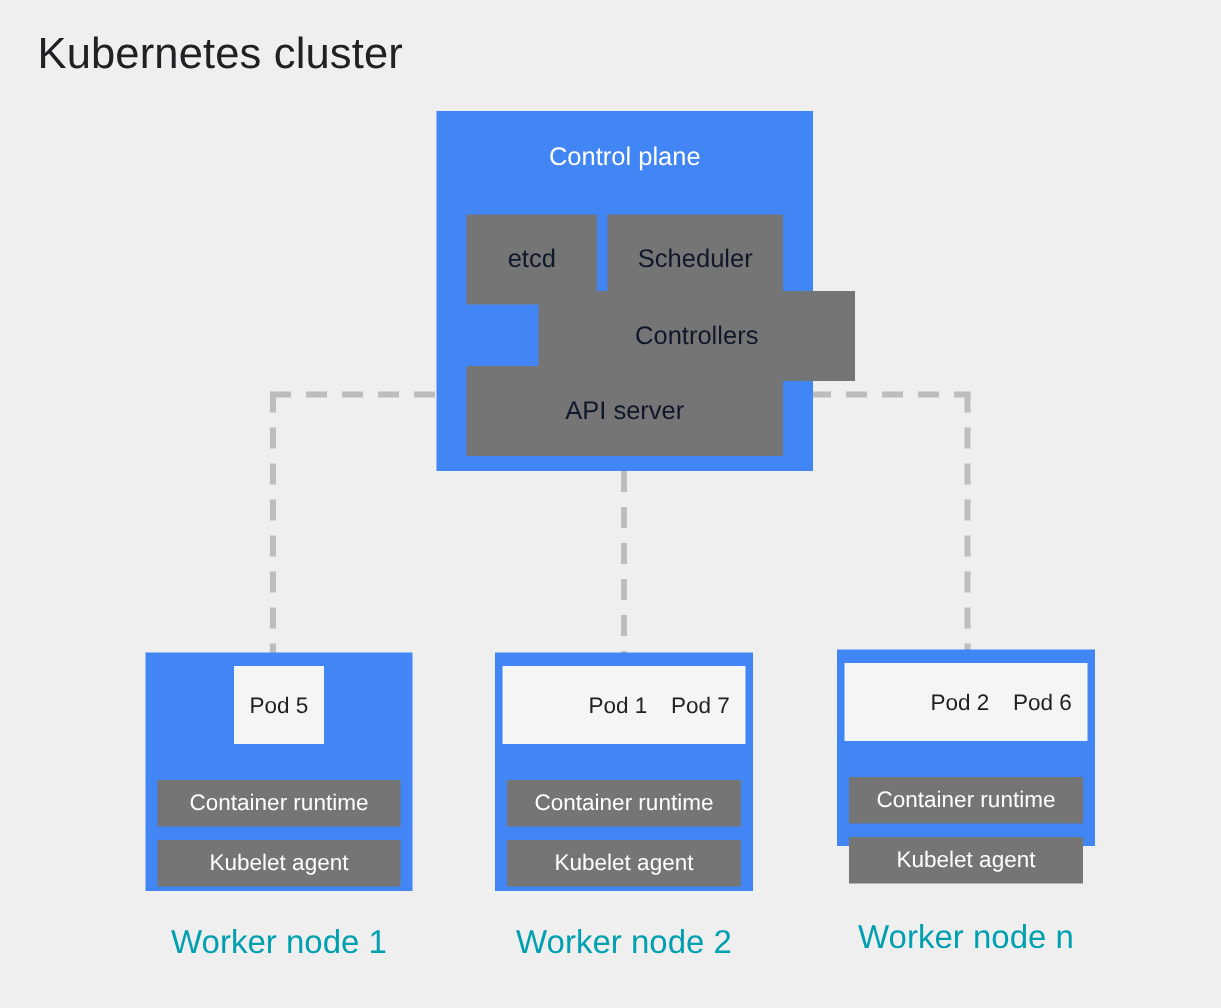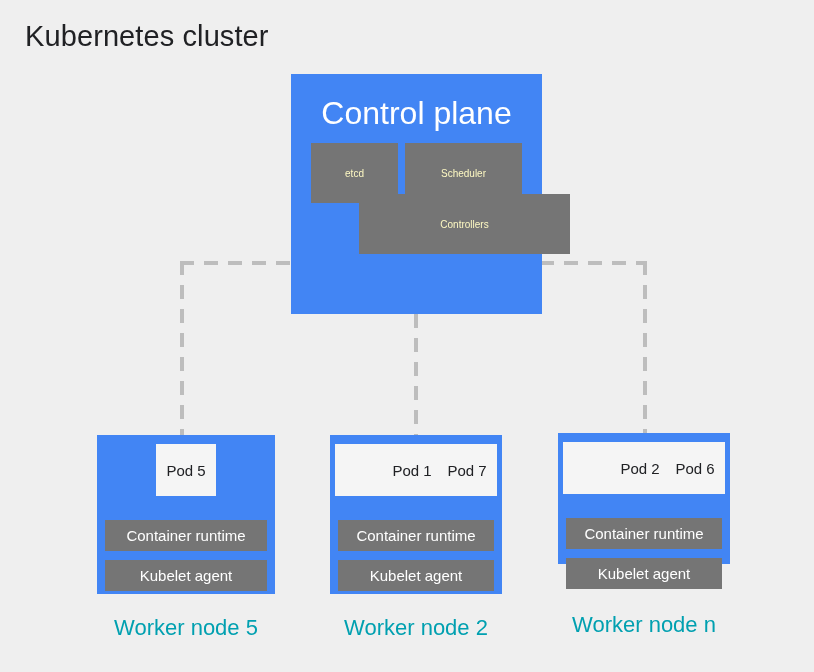--- a/index.html
+++ b/index.html
@@ -41,35 +41,35 @@
     background: #4285f4;
     box-sizing: border-box;
     padding: 0;
   }
   #control-plane-title {
     position: absolute;
     left: 0;
     top: 21px;
     width: 251px;
     text-align: center;
-    font-size: 32px;
+    font-size: 17px;
     color: #ffffff;
     font-weight: 400;
   }
   .cp-row {
     position: absolute;
     left: 20px;
     width: 211px;
     display: flex;
     gap: 7px;
   }
   .cp-box {
     background: #757575;
-    color: #fef9c3;
-    font-size: 10px;
+    color: #0f172a;
+    font-size: 17px;
     display: flex;
     align-items: center;
     justify-content: center;
     height: 60px;
     box-sizing: border-box;
   }
   #cp-row-1 { top: 69px; }
   #cp-row-2 { top: 120px; margin-left: 48px; }
   #cp-row-3 { top: 170px; }
   #cp-etcd      { width: 87px; }
@@ -175,30 +175,33 @@
 
     <div class="cp-row" id="cp-row-1">
       <div class="cp-box" id="cp-etcd">etcd</div>
       <div class="cp-box" id="cp-scheduler">Scheduler</div>
     </div>
 
     <div class="cp-row" id="cp-row-2">
       <div class="cp-box" id="cp-controllers">Controllers</div>
     </div>
 
+    <div class="cp-row" id="cp-row-3">
+      <div class="cp-box" id="cp-api-server">API server</div>
+    </div>
   </div>
 
   <div class="worker-node" id="worker-node-1">
     <div class="pods-area">
       <div class="pod-box pod-center">Pod 5</div>
     </div>
     <div class="node-bar node-bar-runtime">Container runtime</div>
     <div class="node-bar node-bar-kubelet">Kubelet agent</div>
   </div>
-  <div class="worker-label" id="worker-label-1">Worker node 5</div>
+  <div class="worker-label" id="worker-label-1">Worker node 1</div>
 
   <div class="worker-node" id="worker-node-2">
     <div class="pods-area">
       <div class="pod-box pod-left">Pod 1</div>
       <div class="pod-box pod-right">Pod 7</div>
     </div>
     <div class="node-bar node-bar-runtime">Container runtime</div>
     <div class="node-bar node-bar-kubelet">Kubelet agent</div>
   </div>
   <div class="worker-label" id="worker-label-2">Worker node 2</div>

